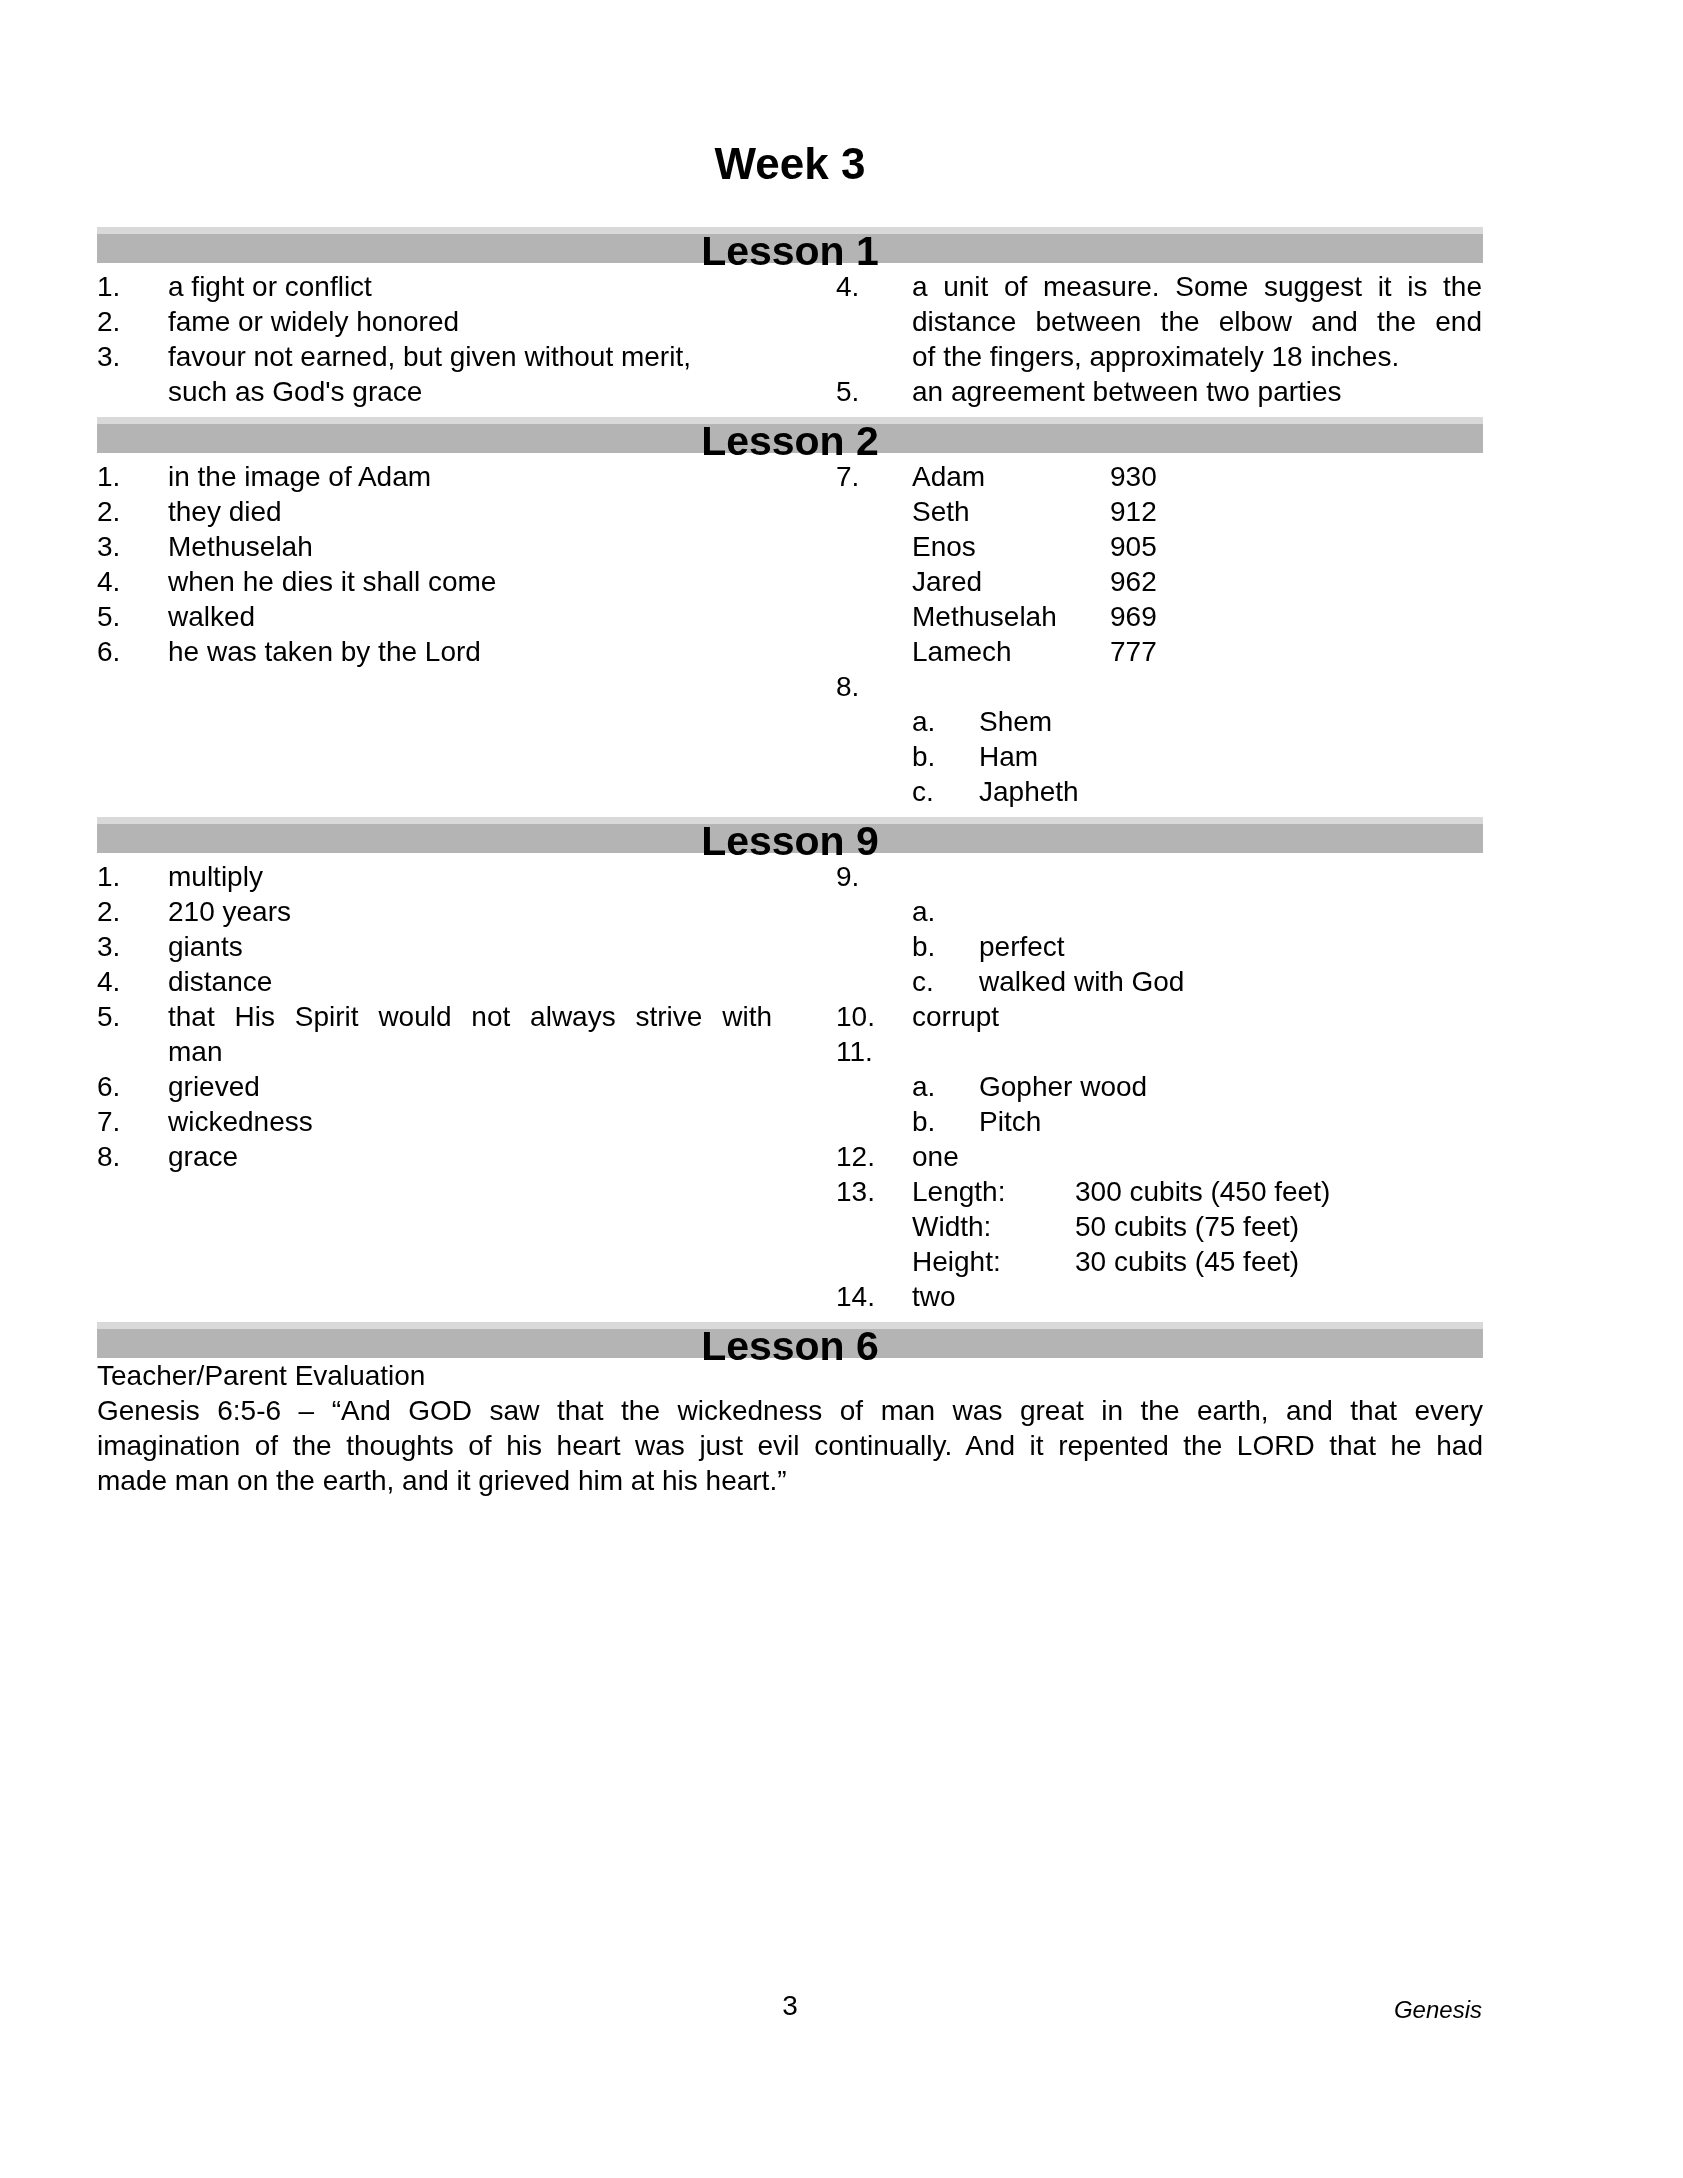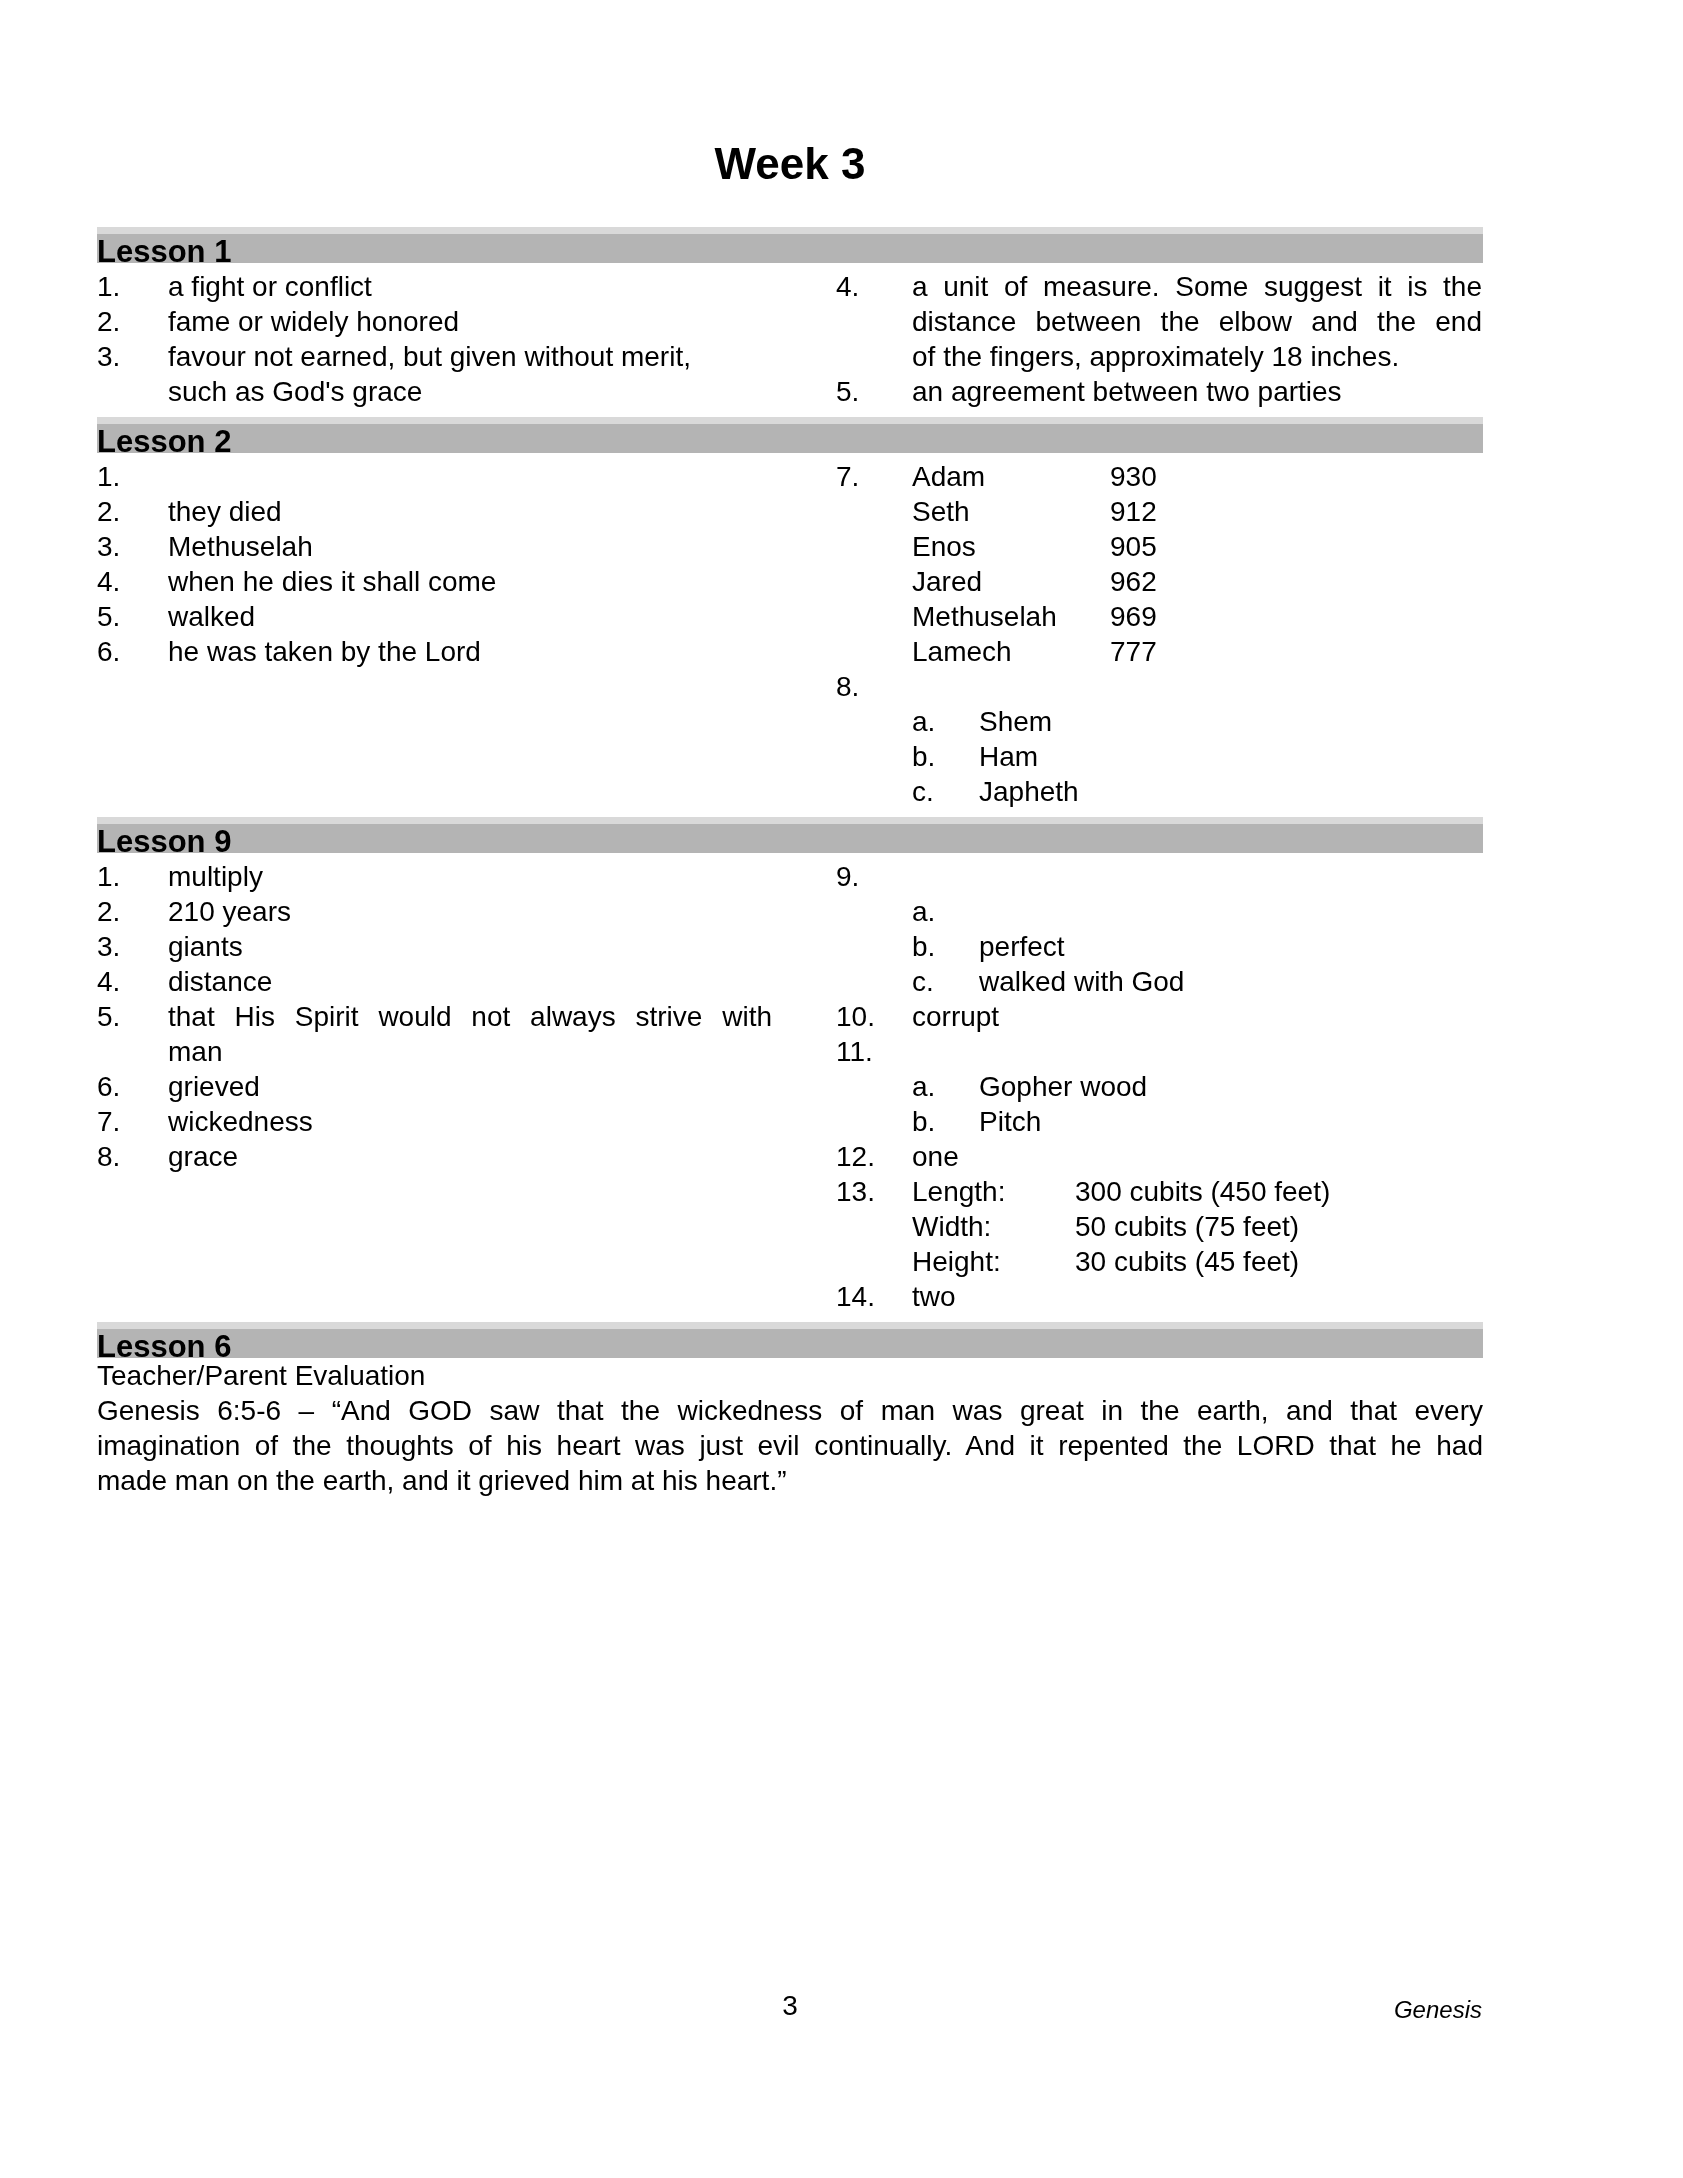--- a/index.html
+++ b/index.html
@@ -22,23 +22,23 @@
     font-size: 44px;
     line-height: 46px;
     font-weight: 700;
   }
   .bar {
     margin-top: 8px;
     border-top: 7px solid #d9d9d9;
     background: #b4b4b4;
     height: 36px;
     line-height: 35px;
-    text-align: left;
+    text-align: center;
     font-weight: 700;
-    font-size: 31px;
+    font-size: 41px;
   }
   .bar.first { margin-top: 40px; }
   .cols { display: flex; margin-top: 6px; }
   .col-l { width: 675px; }
   .col-r { width: 646px; margin-left: 64px; }
   .row { display: flex; }
   .m { flex: 0 0 71px; }
   .col-r .m { flex: 0 0 76px; }
   .col-r .sub { margin-left: 76px; }
   .col-r .sub .m { flex: 0 0 67px; }
@@ -107,20 +107,21 @@
       </div>
     </div>
 
     <div class="bar">
       <span>Lesson 2</span>
     </div>
     <div class="cols">
       <div class="col-l">
         <div class="row">
           <span class="m">1.</span>
+          <div class="t">in the image of Adam</div>
         </div>
         <div class="row">
           <span class="m">2.</span>
           <div class="t">they died</div>
         </div>
         <div class="row">
           <span class="m">3.</span>
           <div class="t">Methuselah</div>
         </div>
         <div class="row">

